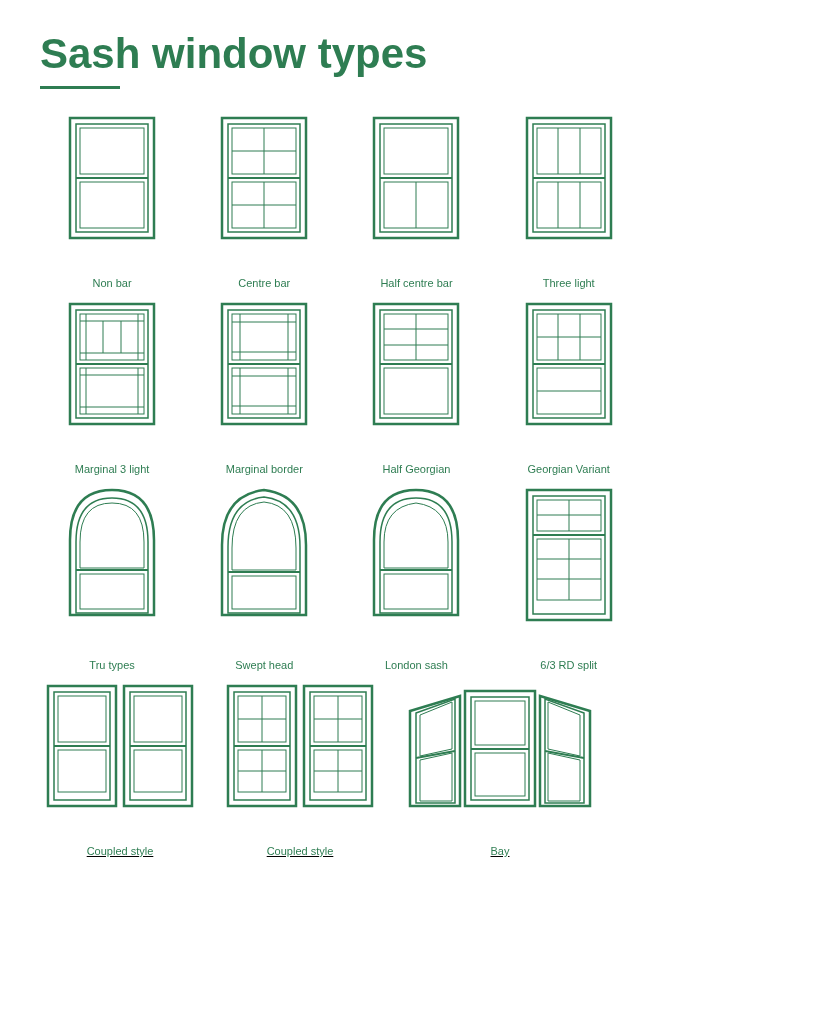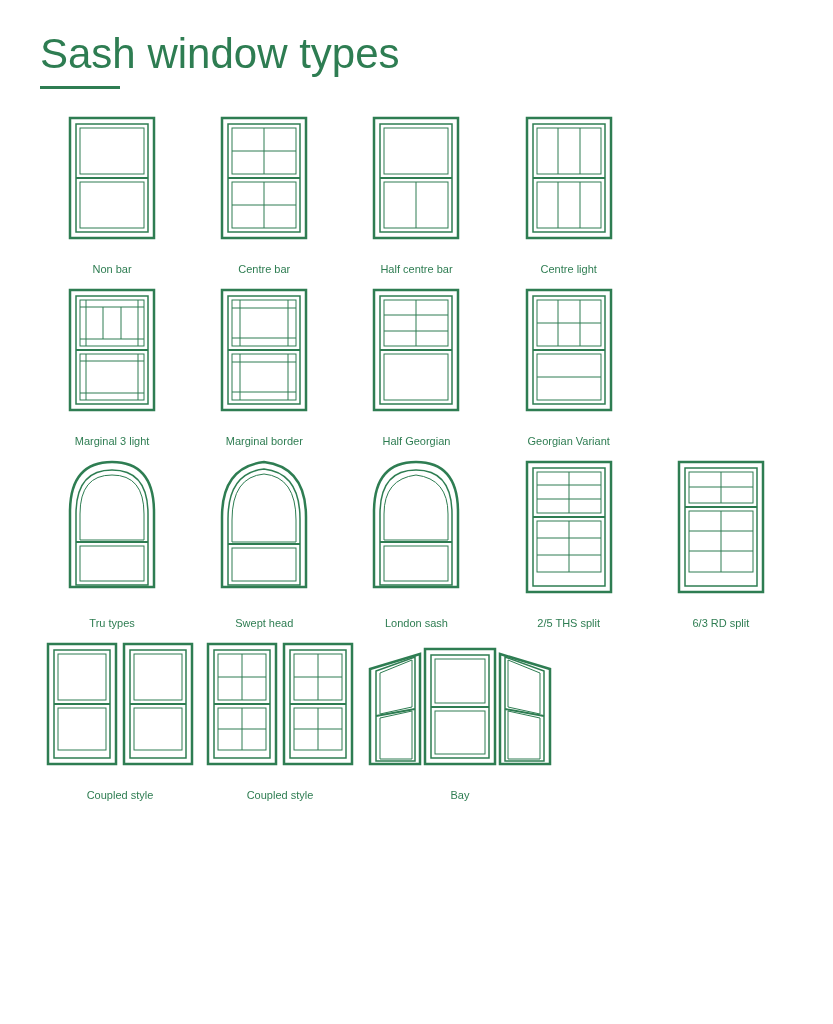--- a/index.html
+++ b/index.html
@@ -6,21 +6,21 @@
     body {
       background: #fff;
       font-family: 'Arial', sans-serif;
       padding: 30px 40px;
       width: 833px;
       min-height: 1024px;
     }
     h1 {
       color: #2e7d52;
       font-size: 42px;
-      font-weight: 400;
+      font-weight: 700;
       margin-bottom: 8px;
     }
     .title-underline {
       width: 80px;
       height: 3px;
       background: #2e7d52;
       margin-bottom: 24px;
     }
     .grid {
       display: grid;
@@ -30,21 +30,21 @@
     }
     .window-item {
       display: flex;
       flex-direction: column;
       align-items: center;
     }
     .window-label {
       color: #2e7d52;
       font-size: 11px;
       text-align: center;
-      margin-top: 10px;
+      margin-top: 24px;
       font-weight: 500;
     }
     svg {
       display: block;
     }
     .section-row {
       margin-bottom: 10px;
     }
   </style>
 </head>
@@ -111,21 +111,21 @@
       <line x1="14" y1="65" x2="86" y2="65" stroke="#2e7d52" stroke-width="2"></line>
 
       <rect x="18" y="15" width="64" height="46" fill="none" stroke="#2e7d52" stroke-width="1"></rect>
       <line x1="39" y1="15" x2="39" y2="61" stroke="#2e7d52" stroke-width="1"></line>
       <line x1="61" y1="15" x2="61" y2="61" stroke="#2e7d52" stroke-width="1"></line>
 
       <rect x="18" y="69" width="64" height="46" fill="none" stroke="#2e7d52" stroke-width="1"></rect>
       <line x1="39" y1="69" x2="39" y2="115" stroke="#2e7d52" stroke-width="1"></line>
       <line x1="61" y1="69" x2="61" y2="115" stroke="#2e7d52" stroke-width="1"></line>
     </svg>
-    <span class="window-label">Centre light</span>
+    <span class="window-label">Three light</span>
   </div>
 </div>
 
 <div class="grid section-row">
 
   <div class="window-item">
     <svg width="100" height="140" viewBox="0 0 100 140">
       <rect x="8" y="5" width="84" height="120" fill="none" stroke="#2e7d52" stroke-width="2.5"></rect>
       <rect x="14" y="11" width="72" height="108" fill="none" stroke="#2e7d52" stroke-width="1.5"></rect>
       <line x1="14" y1="65" x2="86" y2="65" stroke="#2e7d52" stroke-width="2"></line>
@@ -240,59 +240,41 @@
       <path d="M8,130 L8,55 Q8,5 50,5 Q92,5 92,55 L92,130 Z" fill="none" stroke="#2e7d52" stroke-width="2.5"></path>
       <path d="M14,128 L14,57 Q14,13 50,13 Q86,13 86,57 L86,128 Z" fill="none" stroke="#2e7d52" stroke-width="1.5"></path>
       <line x1="14" y1="85" x2="86" y2="85" stroke="#2e7d52" stroke-width="2"></line>
 
       <path d="M18,83 L18,57 Q18,22 50,18 Q82,22 82,57 L82,83 Z" fill="none" stroke="#2e7d52" stroke-width="1"></path>
       <rect x="18" y="89" width="64" height="35" fill="none" stroke="#2e7d52" stroke-width="1"></rect>
     </svg>
     <span class="window-label">London sash</span>
   </div>
 
-  <div class="window-item">
-    <svg width="100" height="150" viewBox="0 0 100 150">
-      <rect x="8" y="5" width="84" height="130" fill="none" stroke="#2e7d52" stroke-width="2.5"></rect>
-      <rect x="14" y="11" width="72" height="118" fill="none" stroke="#2e7d52" stroke-width="1.5"></rect>
-      <line x1="14" y1="60" x2="86" y2="60" stroke="#2e7d52" stroke-width="2"></line>
-
-      <rect x="18" y="15" width="64" height="41" fill="none" stroke="#2e7d52" stroke-width="1"></rect>
-      <line x1="50" y1="15" x2="50" y2="56" stroke="#2e7d52" stroke-width="1"></line>
-      <line x1="18" y1="28" x2="82" y2="28" stroke="#2e7d52" stroke-width="1"></line>
-      <line x1="18" y1="42" x2="82" y2="42" stroke="#2e7d52" stroke-width="1"></line>
-
-      <rect x="18" y="64" width="64" height="51" fill="none" stroke="#2e7d52" stroke-width="1"></rect>
-      <line x1="50" y1="64" x2="50" y2="115" stroke="#2e7d52" stroke-width="1"></line>
-      <line x1="18" y1="81" x2="82" y2="81" stroke="#2e7d52" stroke-width="1"></line>
-      <line x1="18" y1="98" x2="82" y2="98" stroke="#2e7d52" stroke-width="1"></line>
-    </svg>
-    <span class="window-label">2/5 THS split</span>
-  </div>
 
   <div class="window-item">
     <svg width="100" height="150" viewBox="0 0 100 150">
       <rect x="8" y="5" width="84" height="130" fill="none" stroke="#2e7d52" stroke-width="2.5"></rect>
       <rect x="14" y="11" width="72" height="118" fill="none" stroke="#2e7d52" stroke-width="1.5"></rect>
       <line x1="14" y1="50" x2="86" y2="50" stroke="#2e7d52" stroke-width="2"></line>
 
       <rect x="18" y="15" width="64" height="31" fill="none" stroke="#2e7d52" stroke-width="1"></rect>
       <line x1="50" y1="15" x2="50" y2="46" stroke="#2e7d52" stroke-width="1"></line>
       <line x1="18" y1="30" x2="82" y2="30" stroke="#2e7d52" stroke-width="1"></line>
 
       <rect x="18" y="54" width="64" height="61" fill="none" stroke="#2e7d52" stroke-width="1"></rect>
       <line x1="50" y1="54" x2="50" y2="115" stroke="#2e7d52" stroke-width="1"></line>
       <line x1="18" y1="74" x2="82" y2="74" stroke="#2e7d52" stroke-width="1"></line>
       <line x1="18" y1="94" x2="82" y2="94" stroke="#2e7d52" stroke-width="1"></line>
     </svg>
     <span class="window-label">6/3 RD split</span>
   </div>
 </div>
 
-<div style="display:flex; margin-bottom: 10px; align-items: center;">
+<div style="display:flex; gap: 20px; margin-bottom: 10px; align-items: center; text-decoration: underline;">
 
   <div class="window-item">
     <svg width="160" height="140" viewBox="0 0 160 140">
 
       <rect x="8" y="5" width="68" height="120" fill="none" stroke="#2e7d52" stroke-width="2.5"></rect>
       <rect x="14" y="11" width="56" height="108" fill="none" stroke="#2e7d52" stroke-width="1.5"></rect>
       <line x1="14" y1="65" x2="70" y2="65" stroke="#2e7d52" stroke-width="2"></line>
       <rect x="18" y="15" width="48" height="46" fill="none" stroke="#2e7d52" stroke-width="1"></rect>
       <rect x="18" y="69" width="48" height="42" fill="none" stroke="#2e7d52" stroke-width="1"></rect>
 

